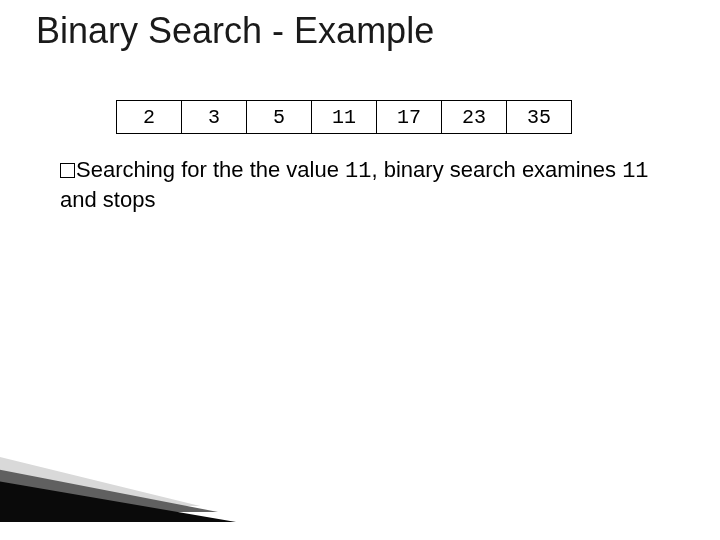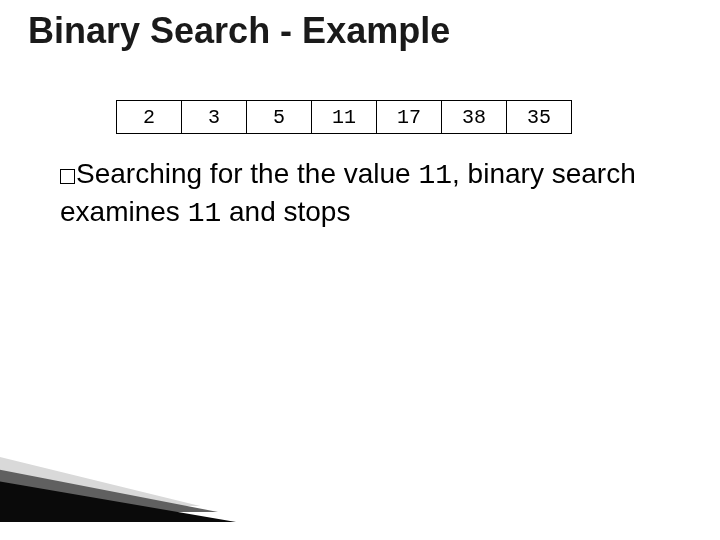--- a/index.html
+++ b/index.html
@@ -9,23 +9,23 @@
     height: 540px;
     background: #ffffff;
     font-family: "Trebuchet MS", "Lucida Sans", Verdana, sans-serif;
     color: #000;
     overflow: hidden;
     position: relative;
   }
   .title {
     position: absolute;
     top: 10px;
-    left: 28px;
+    left: 36px;
     font-size: 36px;
-    font-weight: 700;
+    font-weight: 400;
     letter-spacing: 0px;
     color: #1a1a1a;
   }
   .content {
     position: absolute;
     top: 100px;
     left: 60px;
     width: 600px;
   }
   .line1 {
@@ -52,21 +52,21 @@
   .array-table td {
     border: 1.5px solid #000;
     width: 62px;
     height: 30px;
     text-align: center;
     vertical-align: middle;
     font-family: "Courier New", Courier, monospace;
     font-size: 20px;
   }
   .para {
-    font-size: 28px;
+    font-size: 22px;
     line-height: 1.28;
     margin-bottom: 4px;
   }
   .indent {
     margin-left: 0px;
   }
   
   .wedge {
     position: absolute;
     left: -20px;
@@ -85,21 +85,21 @@
 
 
   <table class="array-table">
     <tbody>
         <tr>
       <td>2</td>
       <td>3</td>
       <td>5</td>
       <td>11</td>
       <td>17</td>
-      <td>38</td>
+      <td>23</td>
       <td>35</td>
     </tr>
   </tbody>
     </table>
 
   <div class="para indent">
     <span class="checkbox"></span><span>Searching</span><span> for the the value </span><span class="mono">11</span><span>, binary search examines </span><span class="mono">11</span><span> and stops</span>
   </div>
 
 

